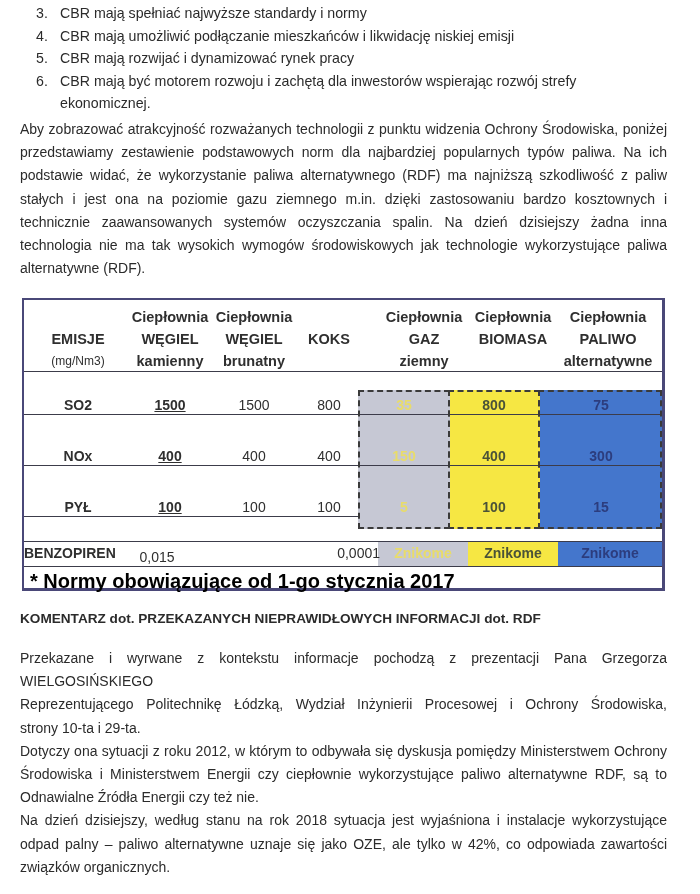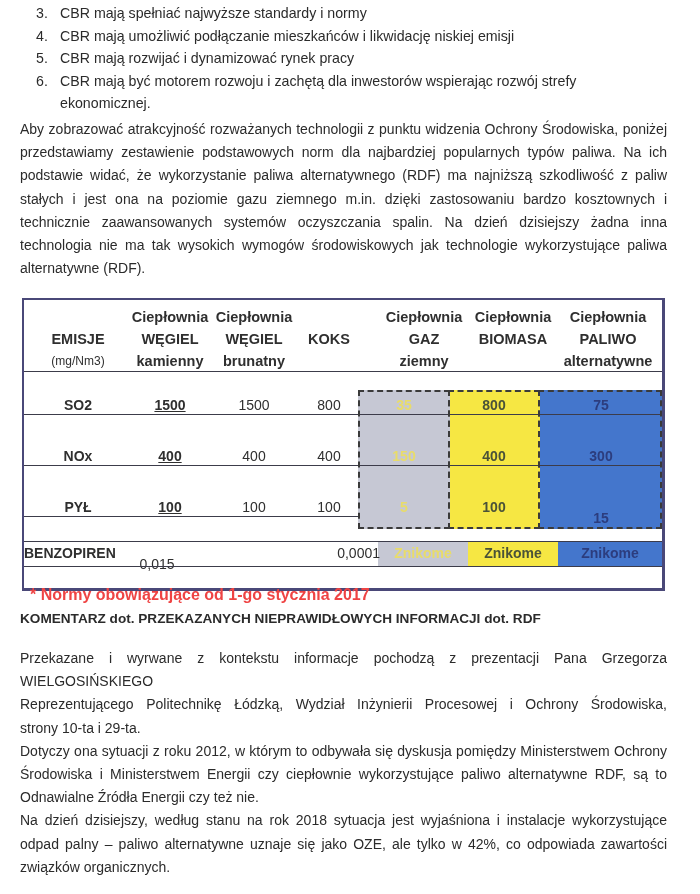--- a/index.html
+++ b/index.html
@@ -25,21 +25,21 @@
   .cell.bold { font-weight: bold; }
   .cell.u { text-decoration: underline; }
   .colored { position: absolute; }
   .gas { background: #c6c8d4; }
   .bio { background: #f6e743; }
   .rdf { background: #4476cc; }
   .dash { position: absolute; border: 2px dashed #3a3a3a; box-sizing: border-box; }
   .gas-txt { color: #e8dc6a; font-weight: bold; }
   .bio-txt { color: #4a5238; font-weight: bold; }
   .rdf-txt { color: #2c3d7e; font-weight: bold; }
-  .note { position: absolute; left: 6px; font-weight: bold; font-size: 16px; color: #ef4444; margin-top: 16px; }
+  .note { position: absolute; left: 6px; font-weight: bold; font-size: 20px; color: #000000; }
   .heading { position: absolute; left: 20px; top: 611px; font-weight: bold; font-size: 13.6px; color: #2b2b2b; margin: 0; }
   .p2 { top: 647px; }
 </style>
 </head>
 <body>
 
 <ul class="list">
   <li>
       <span class="num">3.</span>
       <span class="txt">CBR mają spełniać najwyższe standardy i normy</span>
@@ -124,28 +124,28 @@
   <div class="cell gas-txt" style="left:334px;width:92px;top:148px;">150</div>
   <div class="cell bio-txt" style="left:424px;width:92px;top:148px;">400</div>
   <div class="cell rdf-txt" style="left:516px;width:122px;top:148px;">300</div>
 
   <div class="cell bold" style="left:8px;width:92px;top:199px;">PYŁ</div>
   <div class="cell bold u" style="left:100px;width:92px;top:199px;">100</div>
   <div class="cell" style="left:184px;width:92px;top:199px;">100</div>
   <div class="cell" style="left:270px;width:70px;top:199px;">100</div>
   <div class="cell gas-txt" style="left:334px;width:92px;top:199px;">5</div>
   <div class="cell bio-txt" style="left:424px;width:92px;top:199px;">100</div>
-  <div class="cell rdf-txt" style="left:516px;width:122px;top:210px;">15</div>
+  <div class="cell rdf-txt" style="left:516px;width:122px;top:199px;">15</div>
 
   <div class="rowline" style="top:241px;"></div>
   <div class="colored gas" style="left:354px;top:242px;width:90px;height:24px;"></div>
   <div class="colored bio" style="left:444px;top:242px;width:90px;height:24px;"></div>
   <div class="colored rdf" style="left:534px;top:242px;width:104px;height:24px;"></div>
   <div class="cell bold" style="left:0;width:100px;top:245px;text-align:left;">BENZOPIREN</div>
-  <div class="cell" style="left:98px;width:70px;top:256px;">0,015</div>
+  <div class="cell" style="left:98px;width:70px;top:249px;">0,015</div>
   <div class="cell" style="left:270px;width:86px;top:245px;text-align:right;">0,0001</div>
   <div class="cell gas-txt" style="left:354px;width:90px;top:245px;">Znikome</div>
   <div class="cell bio-txt" style="left:444px;width:90px;top:245px;">Znikome</div>
   <div class="cell rdf-txt" style="left:534px;width:104px;top:245px;">Znikome</div>
   <div class="rowline" style="top:266px;"></div>
 
   <div class="note" style="top:270px;">* Normy obowiązujące od 1-go stycznia 2017</div>
 </div>
 
 <h3 class="heading">KOMENTARZ dot. PRZEKAZANYCH NIEPRAWIDŁOWYCH INFORMACJI dot. RDF</h3>

